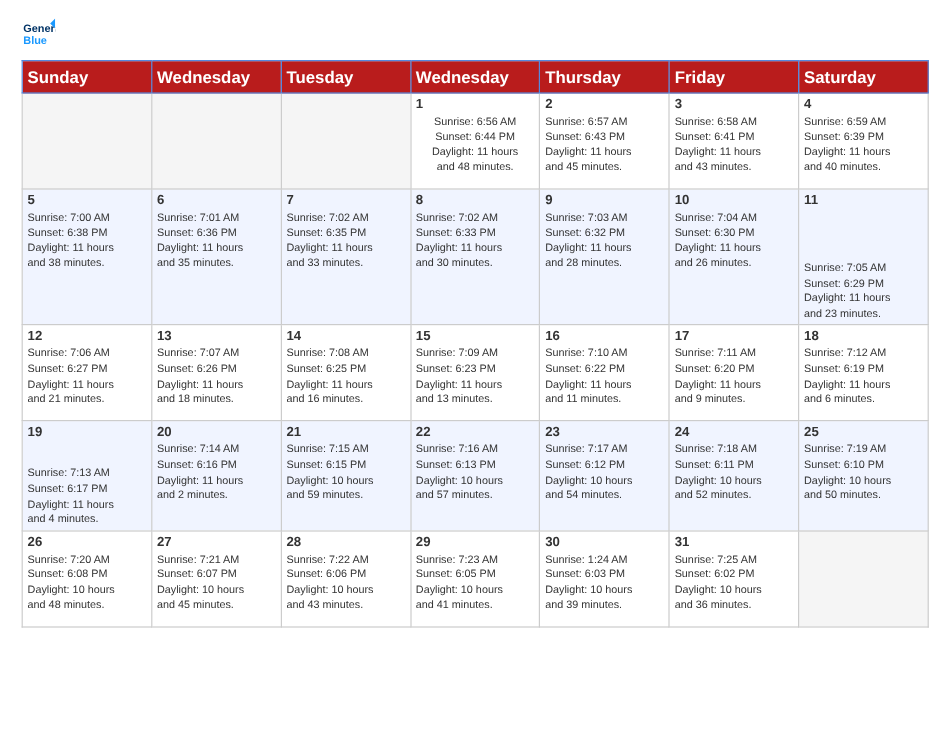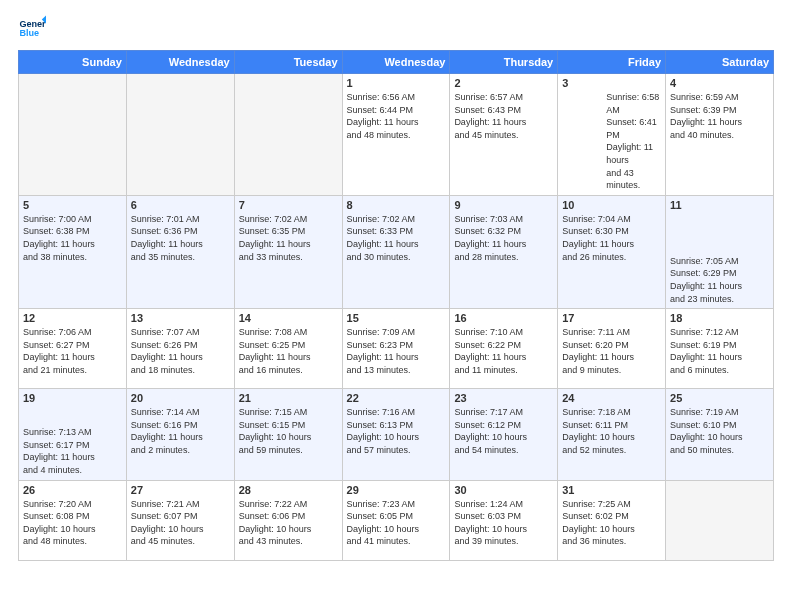--- a/index.html
+++ b/index.html
@@ -42,26 +42,26 @@
     .subtitle {
       font-size: 13px;
       color: #444;
     }
     .calendar {
       width: 100%;
       border-collapse: collapse;
       border: 1px solid #ccc;
     }
     .calendar th {
-      background: #3b82f6;
+      background: #b91c1c;
       color: #fff;
-      font-size: 11px;
+      font-size: 14px;
       font-weight: bold;
       padding: 5px 4px;
-      text-align: right;
+      text-align: left;
       border: 1px solid #5588dd;
     }
     .calendar td {
       border: 1px solid #ccc;
       vertical-align: top;
       padding: 3px 4px;
       width: calc(100% / 7);
       font-size: 9.5px;
       color: #333;
       background: #fff;
@@ -114,35 +114,35 @@
           <th>Saturday</th>
         </tr>
     </thead>
     <tbody id="calendar-body">
     <tr>
           <td class="empty"></td>
           <td class="empty"></td>
           <td class="empty"></td>
           <td>
             <div class="day-num">1</div>
-            <div class="day-info" style="white-space: pre-line;">Sunrise: 6:56 AM
+            <div class="day-info" style="white-space: pre-line; text-align: center;">Sunrise: 6:56 AM
 Sunset: 6:44 PM
 Daylight: 11 hours
 and 48 minutes.</div>
           </td>
           <td>
             <div class="day-num">2</div>
             <div class="day-info" style="white-space: pre-line;">Sunrise: 6:57 AM
 Sunset: 6:43 PM
 Daylight: 11 hours
 and 45 minutes.</div>
           </td>
           <td>
             <div class="day-num">3</div>
-            <div class="day-info" style="white-space: pre-line; margin-left: 44px;">Sunrise: 6:58 AM
+            <div class="day-info" style="white-space: pre-line;">Sunrise: 6:58 AM
 Sunset: 6:41 PM
 Daylight: 11 hours
 and 43 minutes.</div>
           </td>
           <td>
             <div class="day-num">4</div>
             <div class="day-info" style="white-space: pre-line;">Sunrise: 6:59 AM
 Sunset: 6:39 PM
 Daylight: 11 hours
 and 40 minutes.</div>

